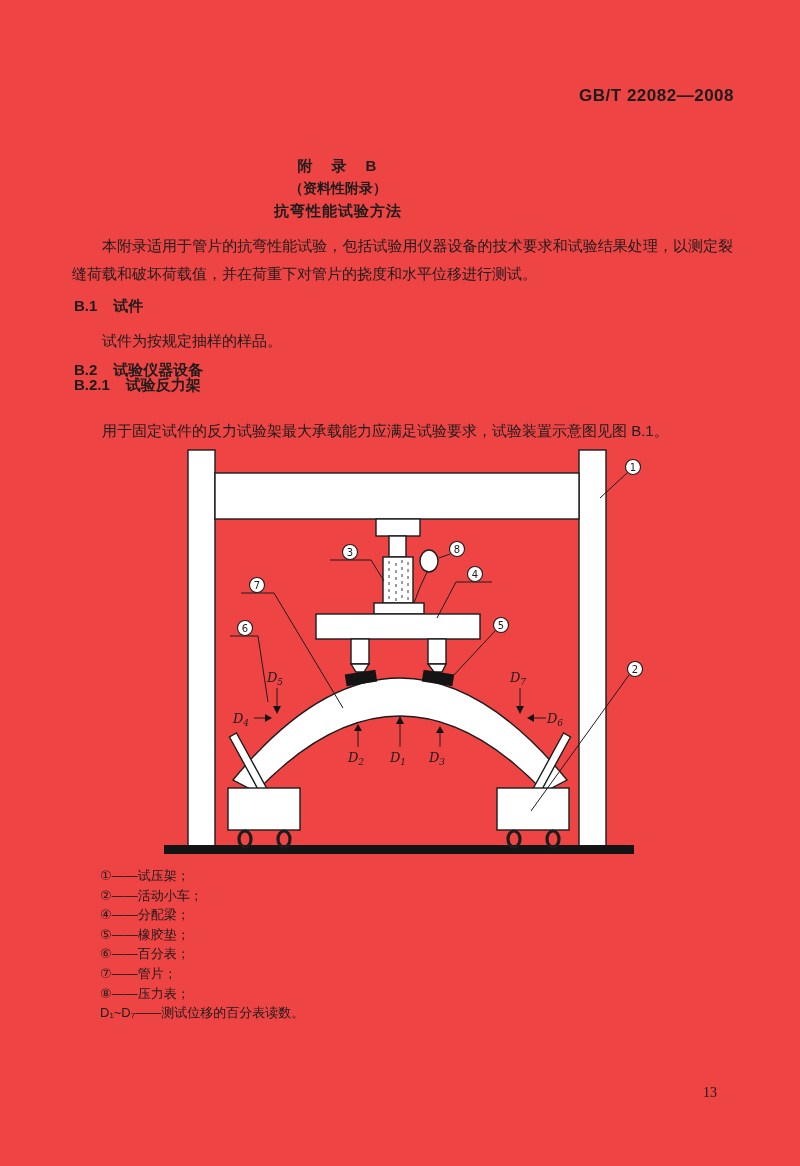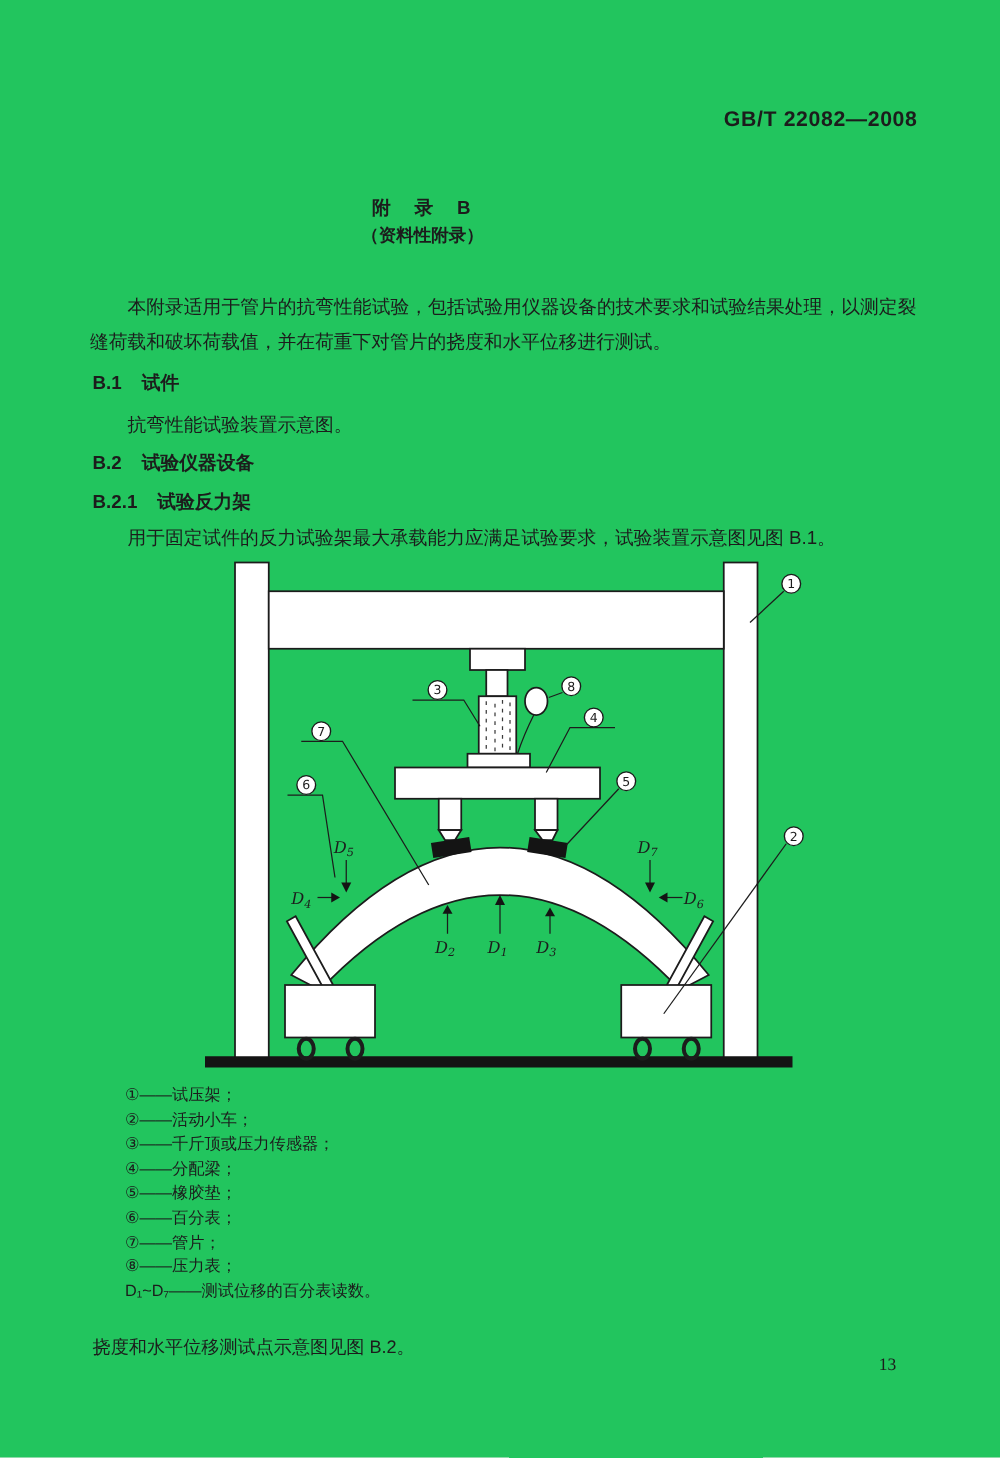--- a/index.html
+++ b/index.html
@@ -1,18 +1,18 @@
 <!DOCTYPE html>
 <html><head>
 <meta charset="utf-8">
 <style>
   html,body{margin:0;padding:0;background:#e8e8e6;}
   .page{
     position:relative;width:800px;height:1166px;margin:0 auto;
-    background:#22c55e;color:#1c1c1c;
+    background:#ef4444;color:#1c1c1c;
     font-family:"Liberation Sans","DejaVu Sans",sans-serif;
     overflow:hidden;
   }
   .doc-number{
     position:absolute;top:86px;right:66px;
     font-size:17px;font-weight:bold;letter-spacing:.5px;
   }
   .title-line{position:absolute;left:0;width:676px;text-align:center;font-weight:bold;}
   .t1{top:157px;font-size:15px;letter-spacing:2px;}
   .t2{top:180px;font-size:14px;}
@@ -20,21 +20,21 @@
   .para{
     position:absolute;left:72px;width:661px;
     font-size:15px;line-height:28px;text-align:justify;text-indent:2em;
   }
   .intro{top:232px;}
   .heading{position:absolute;left:74px;font-size:15px;font-weight:bold;}
   .heading .ht{margin-left:16px;}
   .h-b1{top:297px;}
   .b1-body{top:327px;}
   .h-b2{top:361px;}
-  .h-b21{top:392px;}
+  .h-b21{top:376px;}
   .b21-body{top:417px;}
   .figure-svg{position:absolute;left:0;top:440px;width:800px;height:425px;}
   .legend{position:absolute;left:100px;top:866px;font-size:13px;line-height:19.6px;}
   .legend div{white-space:nowrap;}
   .fig-caption{
     position:absolute;left:0;top:1044px;width:800px;text-align:center;
     font-size:14px;font-weight:bold;letter-spacing:1px;
   }
   .after-text{position:absolute;left:74px;top:1068px;font-size:14.5px;}
   .page-number{
@@ -51,27 +51,28 @@
 </style>
 </head>
 <body>
 
 <div class="page">
 
   <div class="doc-number">GB/T 22082—2008</div>
 
   <div class="title-line t1">附　录　B</div>
   <div class="title-line t2">（资料性附录）</div>
+  <div class="title-line t3">抗弯性能试验方法</div>
 
   <div class="para intro">本附录适用于管片的抗弯性能试验，包括试验用仪器设备的技术要求和试验结果处理，以测定裂缝荷载和破坏荷载值，并在荷重下对管片的挠度和水平位移进行测试。</div>
 
   <div class="heading h-b1">
     <span>B.1</span><span class="ht">试件</span>
   </div>
-  <div class="para b1-body">抗弯性能试验装置示意图。</div>
+  <div class="para b1-body">试件为按规定抽样的样品。</div>
 
   <div class="heading h-b2">
     <span>B.2</span><span class="ht">试验仪器设备</span>
   </div>
 
   <div class="heading h-b21">
     <span>B.2.1</span><span class="ht">试验反力架</span>
   </div>
   <div class="para b21-body">用于固定试件的反力试验架最大承载能力应满足试验要求，试验装置示意图见图 B.1。</div>
 
@@ -181,25 +182,23 @@
 
       <text class="dlbl" x="518" y="242" text-anchor="middle"><tspan>D</tspan><tspan dy="3" font-size="9">7</tspan></text>
       <line class="thin" x1="520" y1="248" x2="520" y2="267"></line>
         <polygon class="blk" points="516,266 524,266 520,274"></polygon>
     </g>
   </svg>
 
   <div class="legend">
     <div>①——试压架；</div>
     <div>②——活动小车；</div>
-    <div>③——千斤顶或压力传感器；</div>
     <div>④——分配梁；</div>
     <div>⑤——橡胶垫；</div>
     <div>⑥——百分表；</div>
     <div>⑦——管片；</div>
     <div>⑧——压力表；</div>
     <div>D₁~D₇——测试位移的百分表读数。</div>
   </div>
 
-  <div class="after-text">挠度和水平位移测试点示意图见图 B.2。</div>
   <div class="page-number">13</div>
 
 </div>
 
 </body></html>

